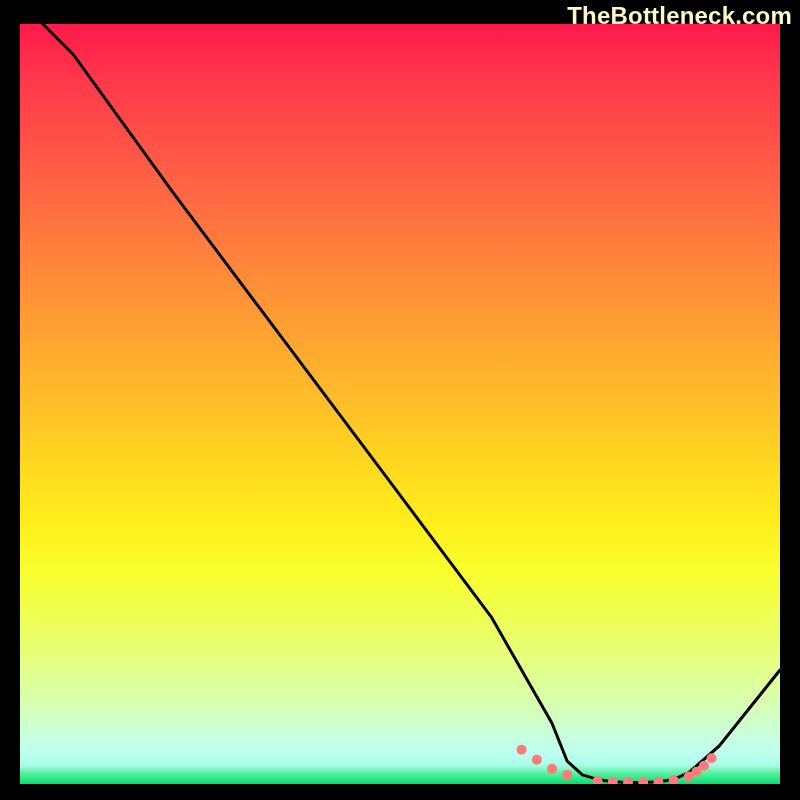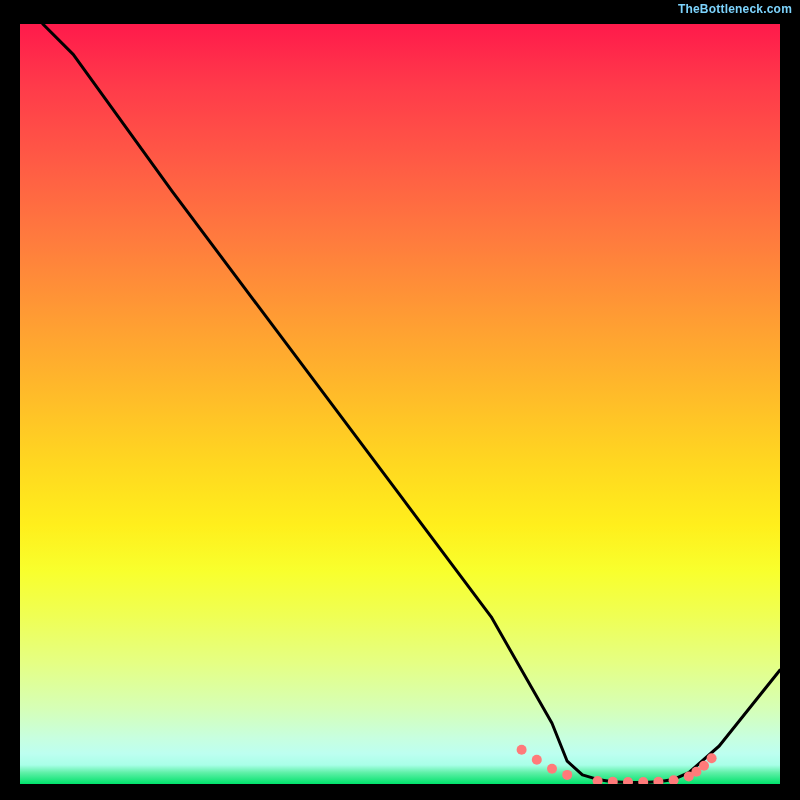--- a/index.html
+++ b/index.html
@@ -14,23 +14,23 @@
   .stage {
     position: relative;
     width: 800px;
     height: 800px;
     background: #000;
   }
   .watermark {
     position: absolute;
     top: 2px;
     right: 8px;
-    font-size: 12px;
+    font-size: 24px;
     font-weight: bold;
-    color: #7dd3fc;
+    color: #fef9c3;
     letter-spacing: 0.2px;
     z-index: 3;
   }
   .plot {
     position: absolute;
     left: 20px;
     top: 24px;
     width: 760px;
     height: 760px;
     background: linear-gradient(

